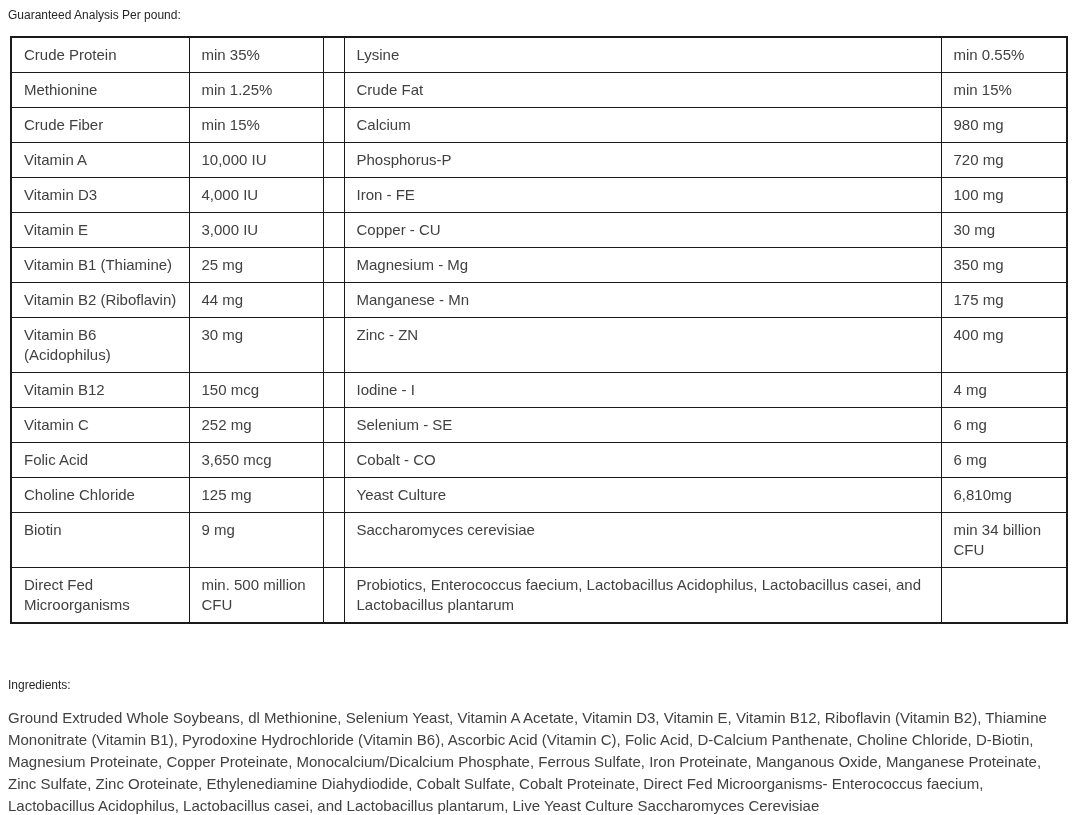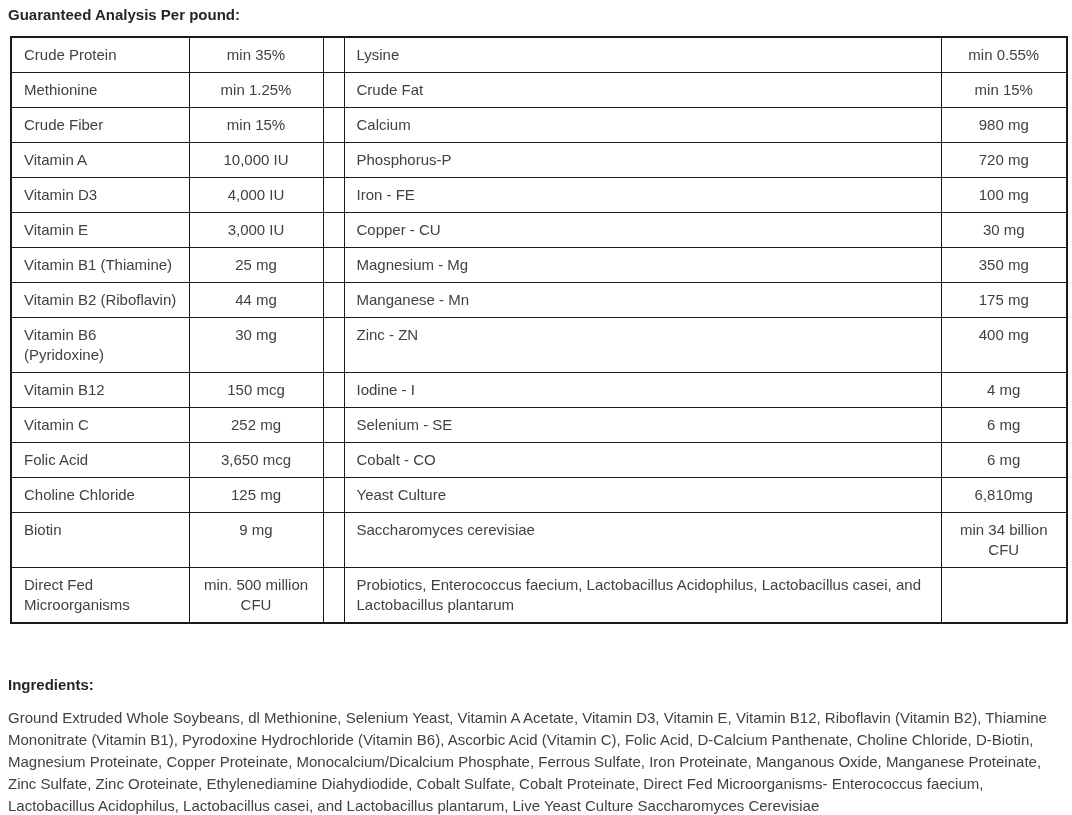--- a/index.html
+++ b/index.html
@@ -7,22 +7,22 @@
     background: #ffffff;
     font-family: "Liberation Sans", "DejaVu Sans", sans-serif;
   }
   .page {
     width: 1072px;
     min-height: 815px;
     padding: 5px 8px 10px 8px;
     background: #ffffff;
   }
   .section-heading {
-    font-size: 15px;
-    font-weight: bold;
+    font-size: 12px;
+    font-weight: normal;
     color: #262626;
     line-height: 20px;
     margin-bottom: 11px;
   }
   table.analysis-table {
     border-collapse: collapse;
     table-layout: fixed;
     width: 1056px;
     margin-left: 2px;
     border: 2px solid #1a1a1a;
@@ -35,21 +35,21 @@
     padding: 7px 12px;
     vertical-align: top;
     line-height: 20px;
     overflow: hidden;
   }
   col.c-left-name   { width: 178px; }
   col.c-left-value  { width: 134px; }
   col.c-spacer      { width: 21px;  }
   col.c-right-name  { width: 597px; }
   col.c-right-value { width: 126px; }
-  td.value-cell { text-align: center; margin-top: 35px; }
+  td.value-cell { text-align: left; margin-top: 35px; }
   td.spacer-cell { padding: 0; }
   .ingredients-heading {
     margin-top: 51px;
     margin-bottom: 12px;
   }
   .ingredients-text {
     font-size: 15px;
     color: #414141;
     line-height: 22px;
     width: 1056px;
@@ -130,21 +130,21 @@
 
         <tr>
           <td class="name-cell">Vitamin B2 (Riboflavin)</td>
           <td class="value-cell">44 mg</td>
           <td class="spacer-cell"></td>
           <td class="name-cell">Manganese - Mn</td>
           <td class="value-cell">175 mg</td>
         </tr>
 
         <tr>
-          <td class="name-cell">Vitamin B6 (Pyridoxine)</td>
+          <td class="name-cell">Vitamin B6 (Acidophilus)</td>
           <td class="value-cell">30 mg</td>
           <td class="spacer-cell"></td>
           <td class="name-cell">Zinc - ZN</td>
           <td class="value-cell">400 mg</td>
         </tr>
 
         <tr>
           <td class="name-cell">Vitamin B12</td>
           <td class="value-cell">150 mcg</td>
           <td class="spacer-cell"></td>

